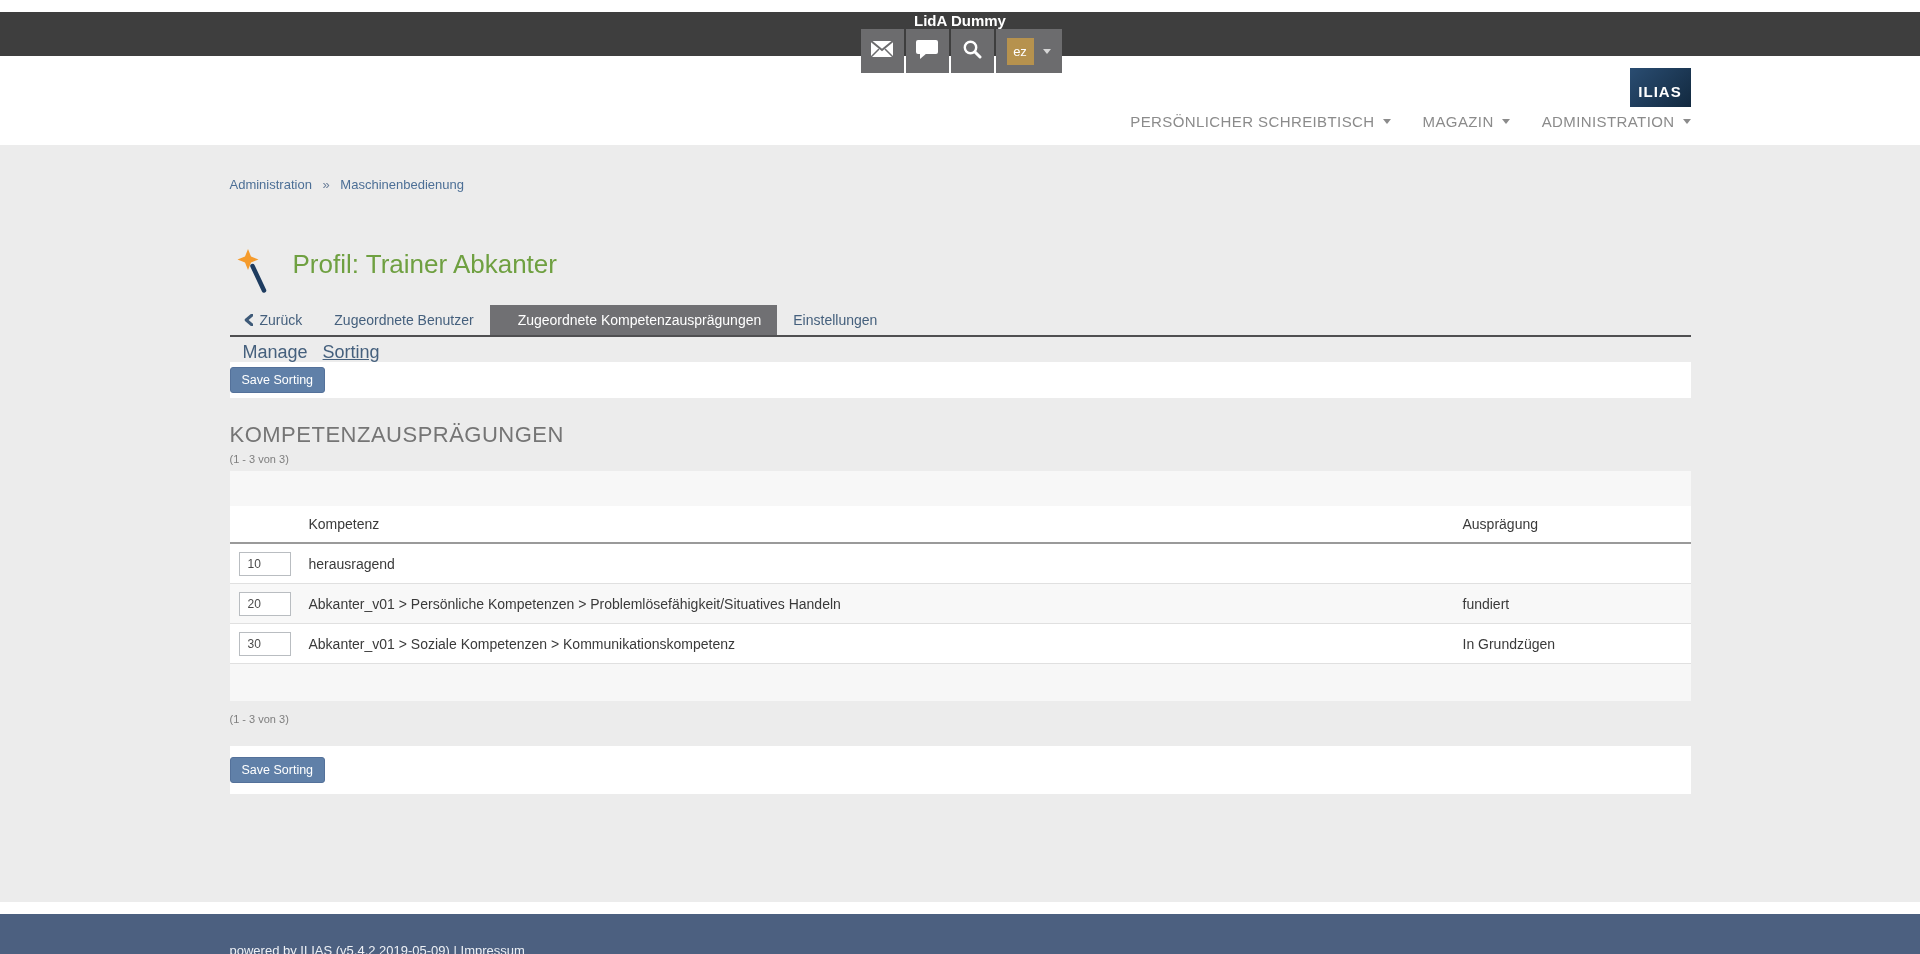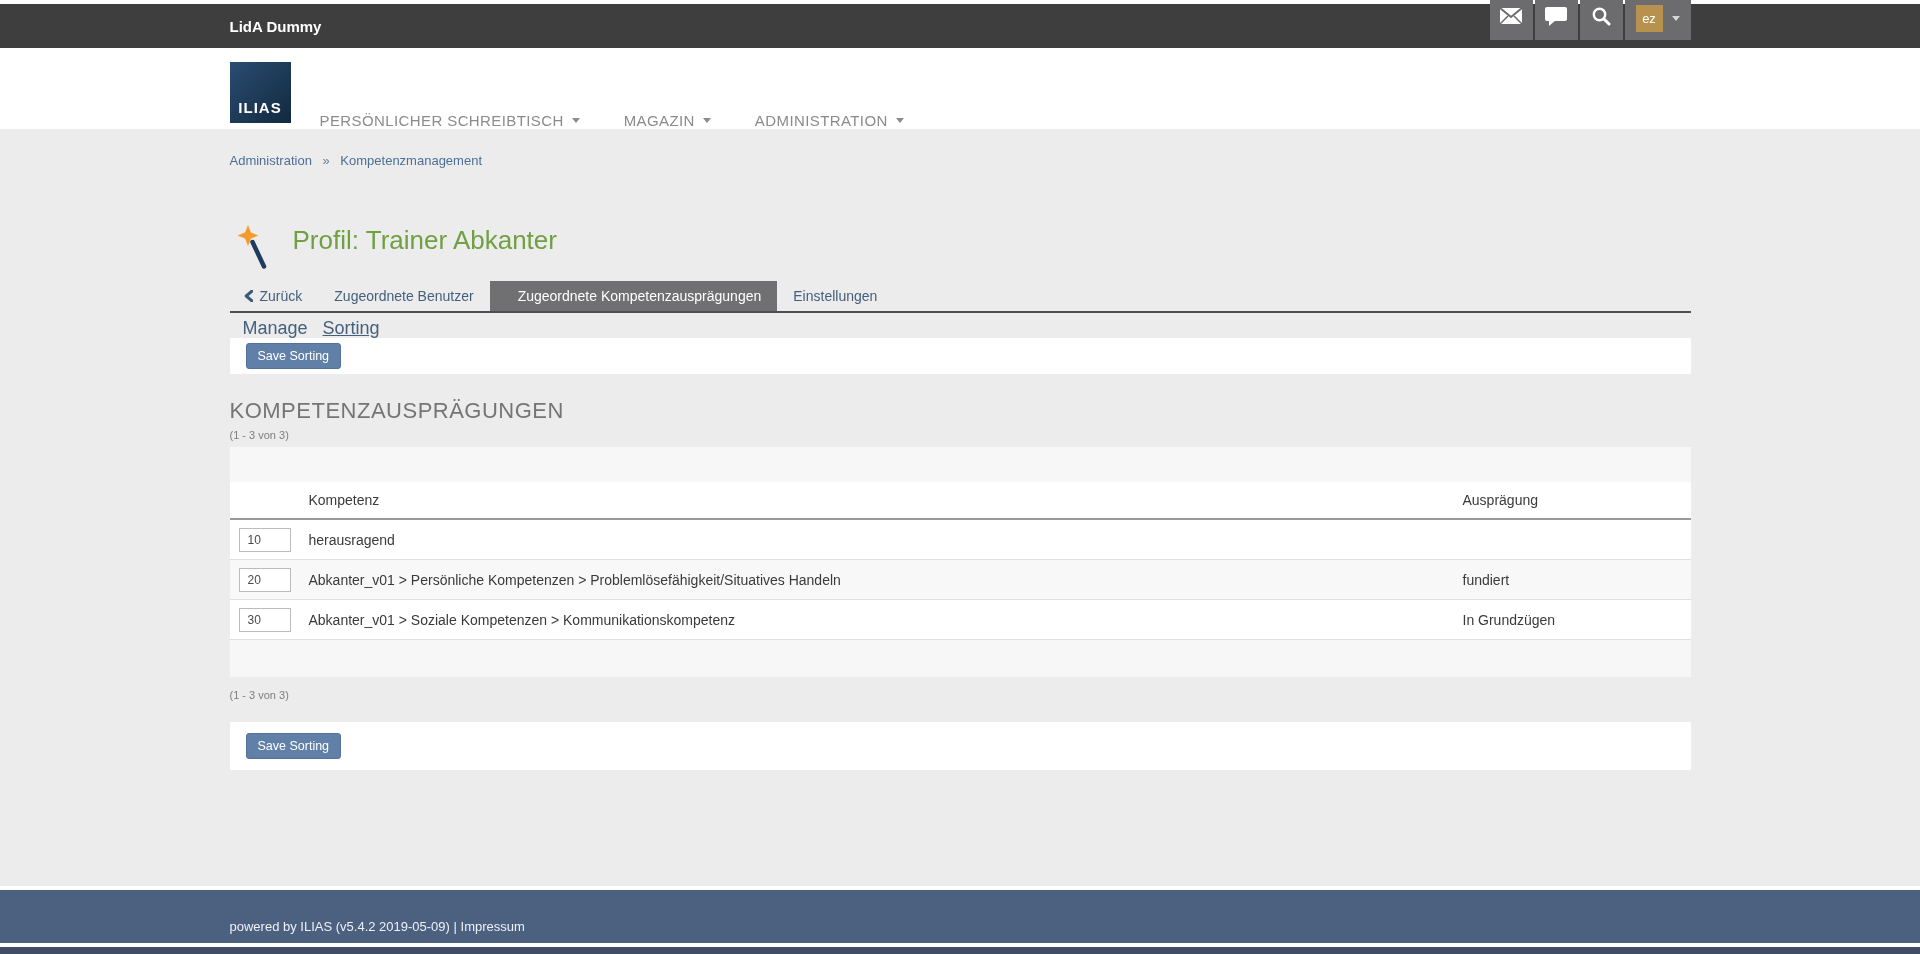--- a/index.html
+++ b/index.html
@@ -2,21 +2,21 @@
 <html style="--topbar_bg: #3e3e3e; --topbar_block_bg: #6c6c6e; --avatar_bg: #b6924e; --nav_link: #8b8b8b; --link: #4c6f96; --title_green: #6fa041; --tab_text: #45607d; --tab_active_bg: #707073; --tabline: #4f4f51; --btn_bg: #6080a8; --btn_border: #54719a; --heading: #757575; --page_bg: #ececec; --footer_bg: #4c6080; --footer_strip: #3f4e64;"><head>
 <meta charset="utf-8">
 <style>
   * { box-sizing: border-box; }
   html,body { margin:0; padding:0; }
   body {
     font-family: "Liberation Sans", "DejaVu Sans", sans-serif;
     background: #ffffff;
     width: 1920px;
   }
-  .container { width: 1461px; margin: 4px auto; }
+  .container { width: 1461px; margin: 12px auto; flex-direction: column; }
 
   
   .topbar { background: var(--topbar_bg, #3e3e3e); height: 44px; }
   .topbar-inner { display:flex; align-items:center; justify-content:space-between; height:44px; }
   .topbar-title { color:#fff; font-size:15px; font-weight:bold; }
   .topbar-icons { display:flex; height:60px; }
   .icon-block {
     width:43px; height:44px; margin-left:2px;
     background: var(--topbar_block_bg, #6c6c6e);
     display:flex; align-items:center; justify-content:center;
@@ -32,21 +32,21 @@
   
   .navband { background:#fff; height:77px; }
   .navband-inner { display:flex; align-items:flex-end; height:77px; }
   .logo {
     width:61px; height:61px; margin-bottom:6px;
     background: linear-gradient(135deg, #2a4d72 0%, #12293f 100%);
     color:#fff; font-weight:bold; font-size:15px; letter-spacing:1px;
     display:flex; align-items:flex-end; justify-content:center; padding-bottom:7px;
     cursor:pointer;
   }
-  .mainmenu { display:flex; margin-left:29px; gap:44px; }
+  .mainmenu { display:flex; margin-left:29px; gap:32px; padding-bottom:15px; }
   .mainmenu-item {
     color: var(--nav_link, #8b8b8b); font-size:15px; letter-spacing:.4px;
     display:flex; align-items:center; gap:8px; cursor:pointer; white-space:nowrap;
   }
   .mainmenu-item .caret { width:0; height:0; border:4px solid transparent; border-top:5px solid #8b8b8b; margin-top:4px; }
 
   
   .content { background: var(--page_bg, #ececec); height:757px; overflow:hidden; padding-top:21px; }
   .breadcrumb { font-size:13px; color:#6b7f99; line-height:14px; }
   .breadcrumb a { color: var(--link, #4c6f96); text-decoration:none; cursor:pointer; }
@@ -58,21 +58,21 @@
 
   .tabs { margin-top:12px; display:flex; border-bottom:2px solid var(--tabline, #4f4f51); font-size:14px; }
   .tab { padding:7px 16px; color: var(--tab_text, #45607d); cursor:pointer; white-space:nowrap; }
   .tab.back { display:flex; align-items:center; gap:7px; padding-left:14px; }
   .tab.active { background: var(--tab_active_bg, #707073); color:#fff;padding-left:28px; }
 
   .subtabs { padding:5px 0 0 13px; display:flex; gap:15px; font-size:18px; height:25px; }
   .subtab { color: var(--tab_text, #45607d); cursor:pointer; }
   .subtab.active { text-decoration:underline; }
 
-  .toolbar { background:#fff; display:flex; align-items:center; padding-left:16px; }
+  .toolbar { background:#fff; display:flex; align-items:center; }
   .toolbar.top { height:36px; }
   .toolbar.bottom { height:48px; margin-top:20px; }
   .btn-primary {
     background: var(--btn_bg, #6080a8); border:1px solid var(--btn_border, #54719a);
     color:#fff; font-size:12.5px; padding:5px 11px; border-radius:3px; cursor:pointer;
     font-family: inherit;
   }
 
   .section-heading {
     margin:24px 0 0 0; font-size:22px; font-weight:400;
@@ -167,21 +167,21 @@
     </div>
   </div>
 </div>
 
 <div class="content">
   <div class="container">
 
     <div class="breadcrumb">
       <a>Administration</a>
       <span class="sep">»</span>
-      <a>Kompetenzmanagement</a>
+      <a>Maschinenbedienung</a>
     </div>
 
     <div class="title-row">
       <svg class="title-icon" viewBox="0 0 32 45">
         <path d="M11 0 L14 7.5 L21.5 10.5 L14 13.5 L11 21 L8 13.5 L0.5 10.5 L8 7.5 Z" fill="#f59b2c"></path>
         <line x1="15.5" y1="17" x2="27" y2="41.5" stroke="#1e3c60" stroke-width="4.5" stroke-linecap="round"></line>
       </svg>
       <h1 class="page-title">Profil: Trainer Abkanter</h1>
     </div>
 

